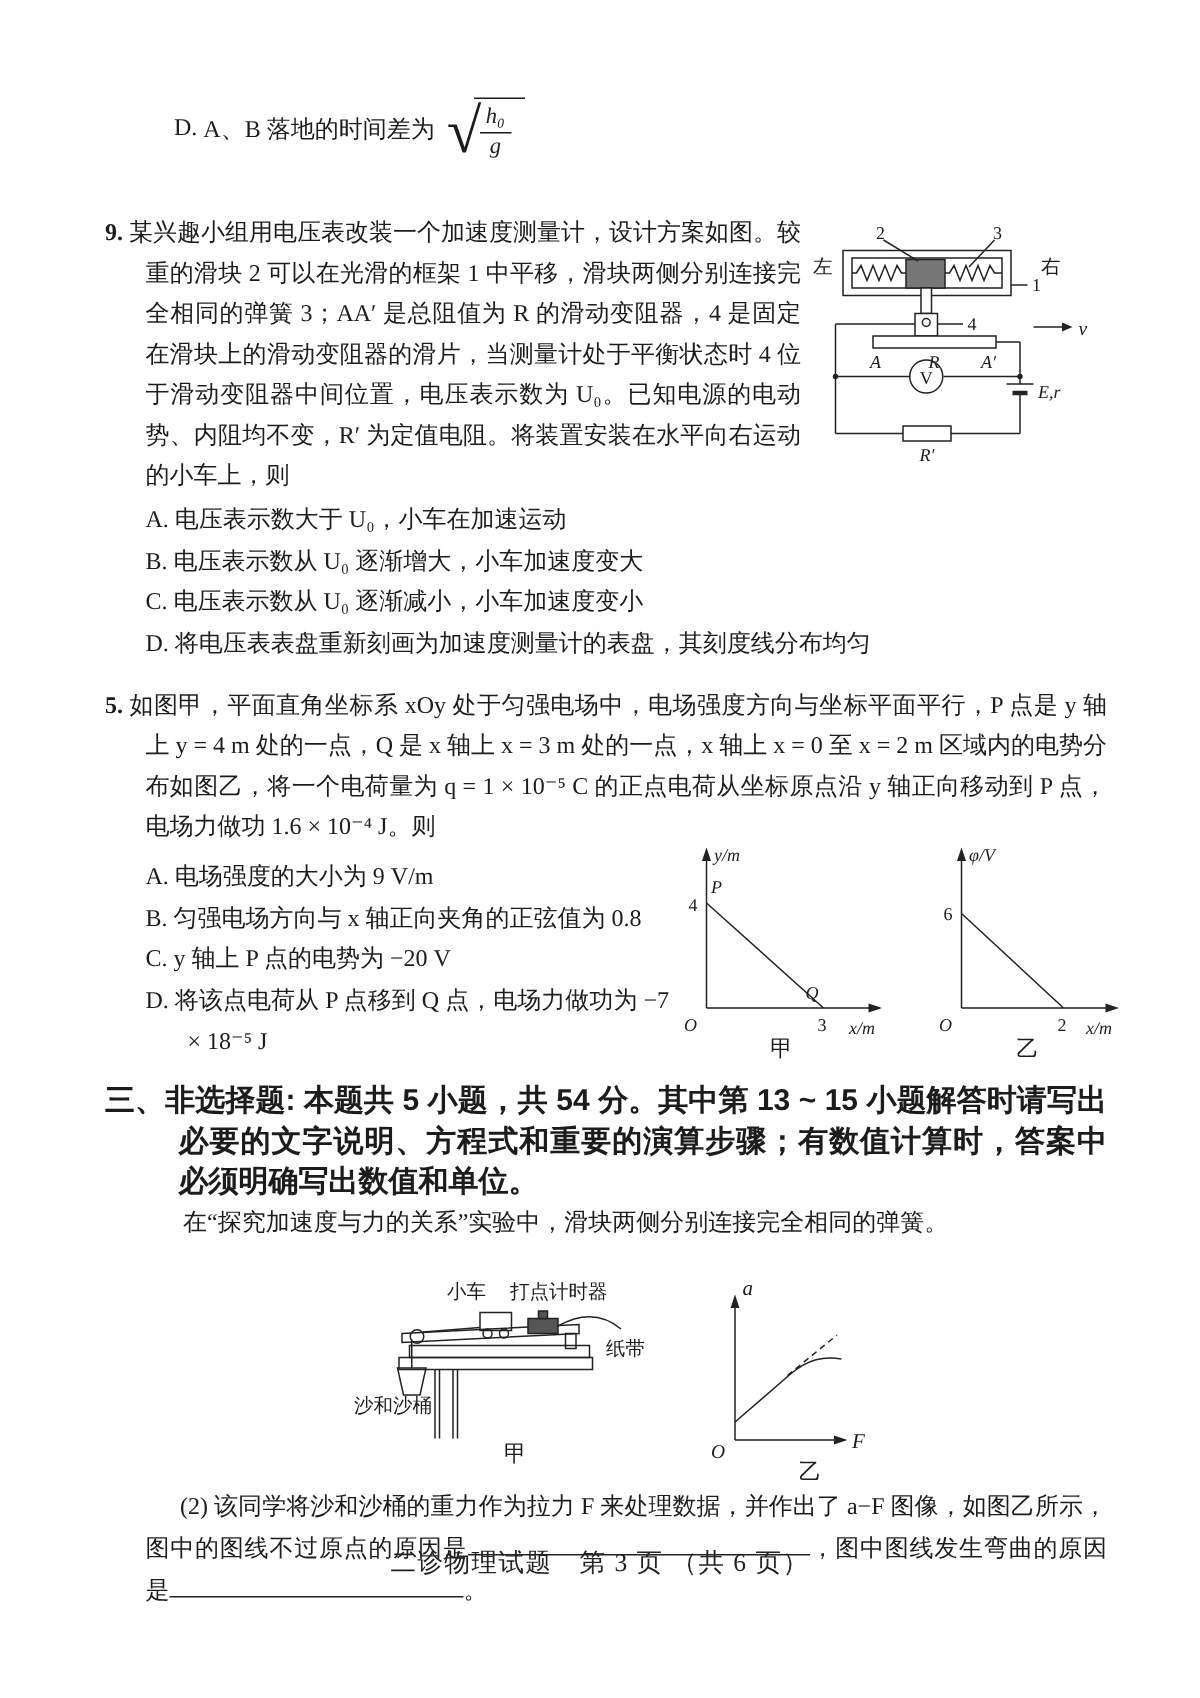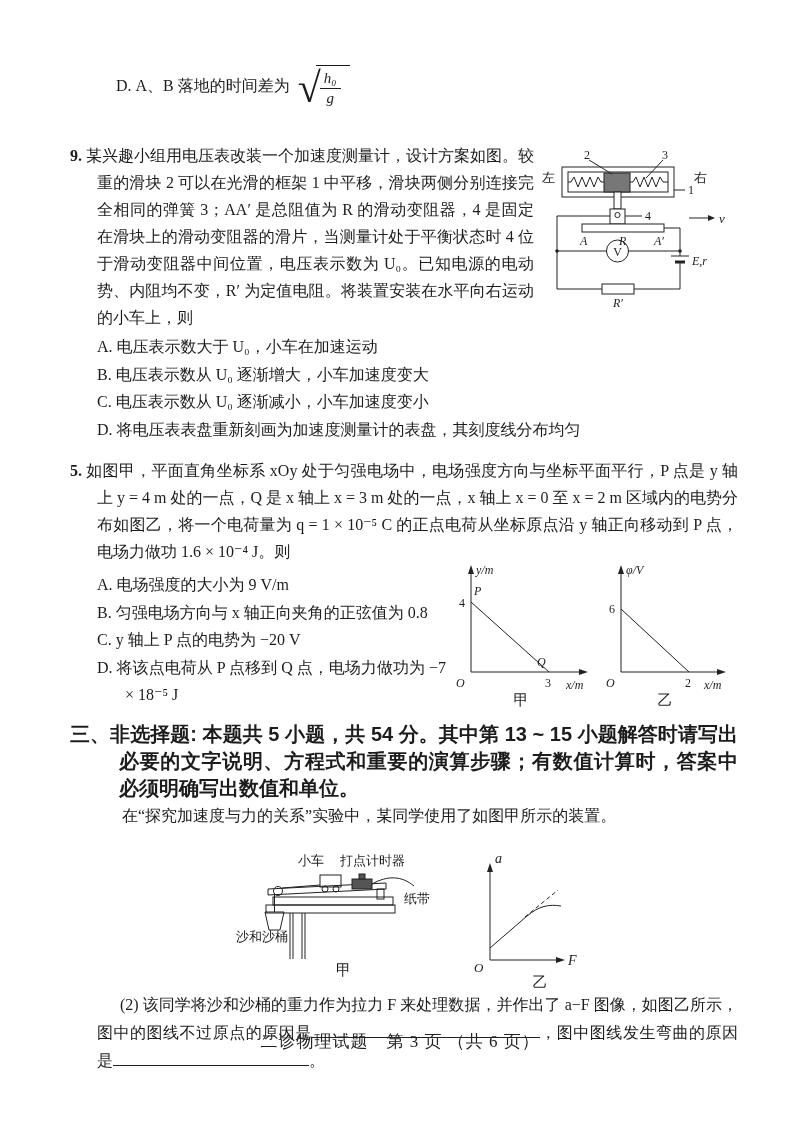--- a/index.html
+++ b/index.html
@@ -21,21 +21,21 @@
   .frac-num{border-bottom:1.2px solid #1c1c1c;padding:0 4px 1px}
   .frac-den{padding-top:1px}
   
   .q9{margin-top:30px}
   .q9-fig{float:right;width:196px;margin:2px 0 4px 8px}
   .options{margin-left:27px;margin-top:2px}
   .option{line-height:27.5px;padding-left:28px;text-indent:-28px;text-align:justify}
   .q10{margin-top:14px}
   .q10-row{display:flex;align-items:flex-start;margin-left:27px}
   .q10-opts{flex:1;max-width:368px;margin-top:6px}
-  .q10-graphs{width:292px;display:flex;gap:0;margin-top:-6px}
+  .q10-graphs{width:292px;display:flex;gap:20px;margin-top:-6px}
   .gfig{display:flex;flex-direction:column;align-items:center}
   .gcap{font-size:15px;line-height:18px;margin-top:-2px}
   .sec3{margin-top:12px;font-weight:700;line-height:27px;text-align:justify;
         font-family:"Liberation Sans","DejaVu Sans",sans-serif;font-size:20px;
         padding-left:49px;text-indent:-49px}
   .q11-head{margin-top:8px;font-weight:700;line-height:26px}
   .q11-intro{margin-left:27px;text-indent:25px;line-height:27px}
   .q11-figs{display:flex;align-items:flex-start;margin-left:166px;margin-top:16px}
   .q11-sub{margin-left:27px;text-indent:23px;line-height:28px;text-align:justify}
   .blank{display:inline-block;border-bottom:1.2px solid #222;height:14px;vertical-align:baseline}
@@ -194,21 +194,21 @@
           </svg>
           <div class="gcap">乙</div>
         </div>
       </div>
     </div>
   </div>
 
   <div class="sec3">三、非选择题: 本题共 5 小题，共 54 分。其中第 13 ~ 15 小题解答时请写出必要的文字说明、方程式和重要的演算步骤；有数值计算时，答案中必须明确写出数值和单位。</div>
 
   <div>
-    <div class="q11-intro">在“探究加速度与力的关系”实验中，某同学使用了如图甲所示的装置。</div>
+    <div class="q11-intro">在“探究加速度与力的关系”实验中，滑块两侧分别连接完全相同的弹簧。</div>
 
     <div class="q11-figs">
       <div class="gfig">
         <svg viewBox="0 0 215 118" width="215" height="118">
           <text x="62" y="20" font-size="13">小车</text>
           <text x="104" y="20" font-size="13">打点计时器</text>
 
           <polygon class="ln" points="32,44 150,38 150,44 32,50"></polygon>
           <rect class="ln" x="141" y="44" width="7" height="10"></rect>
 

